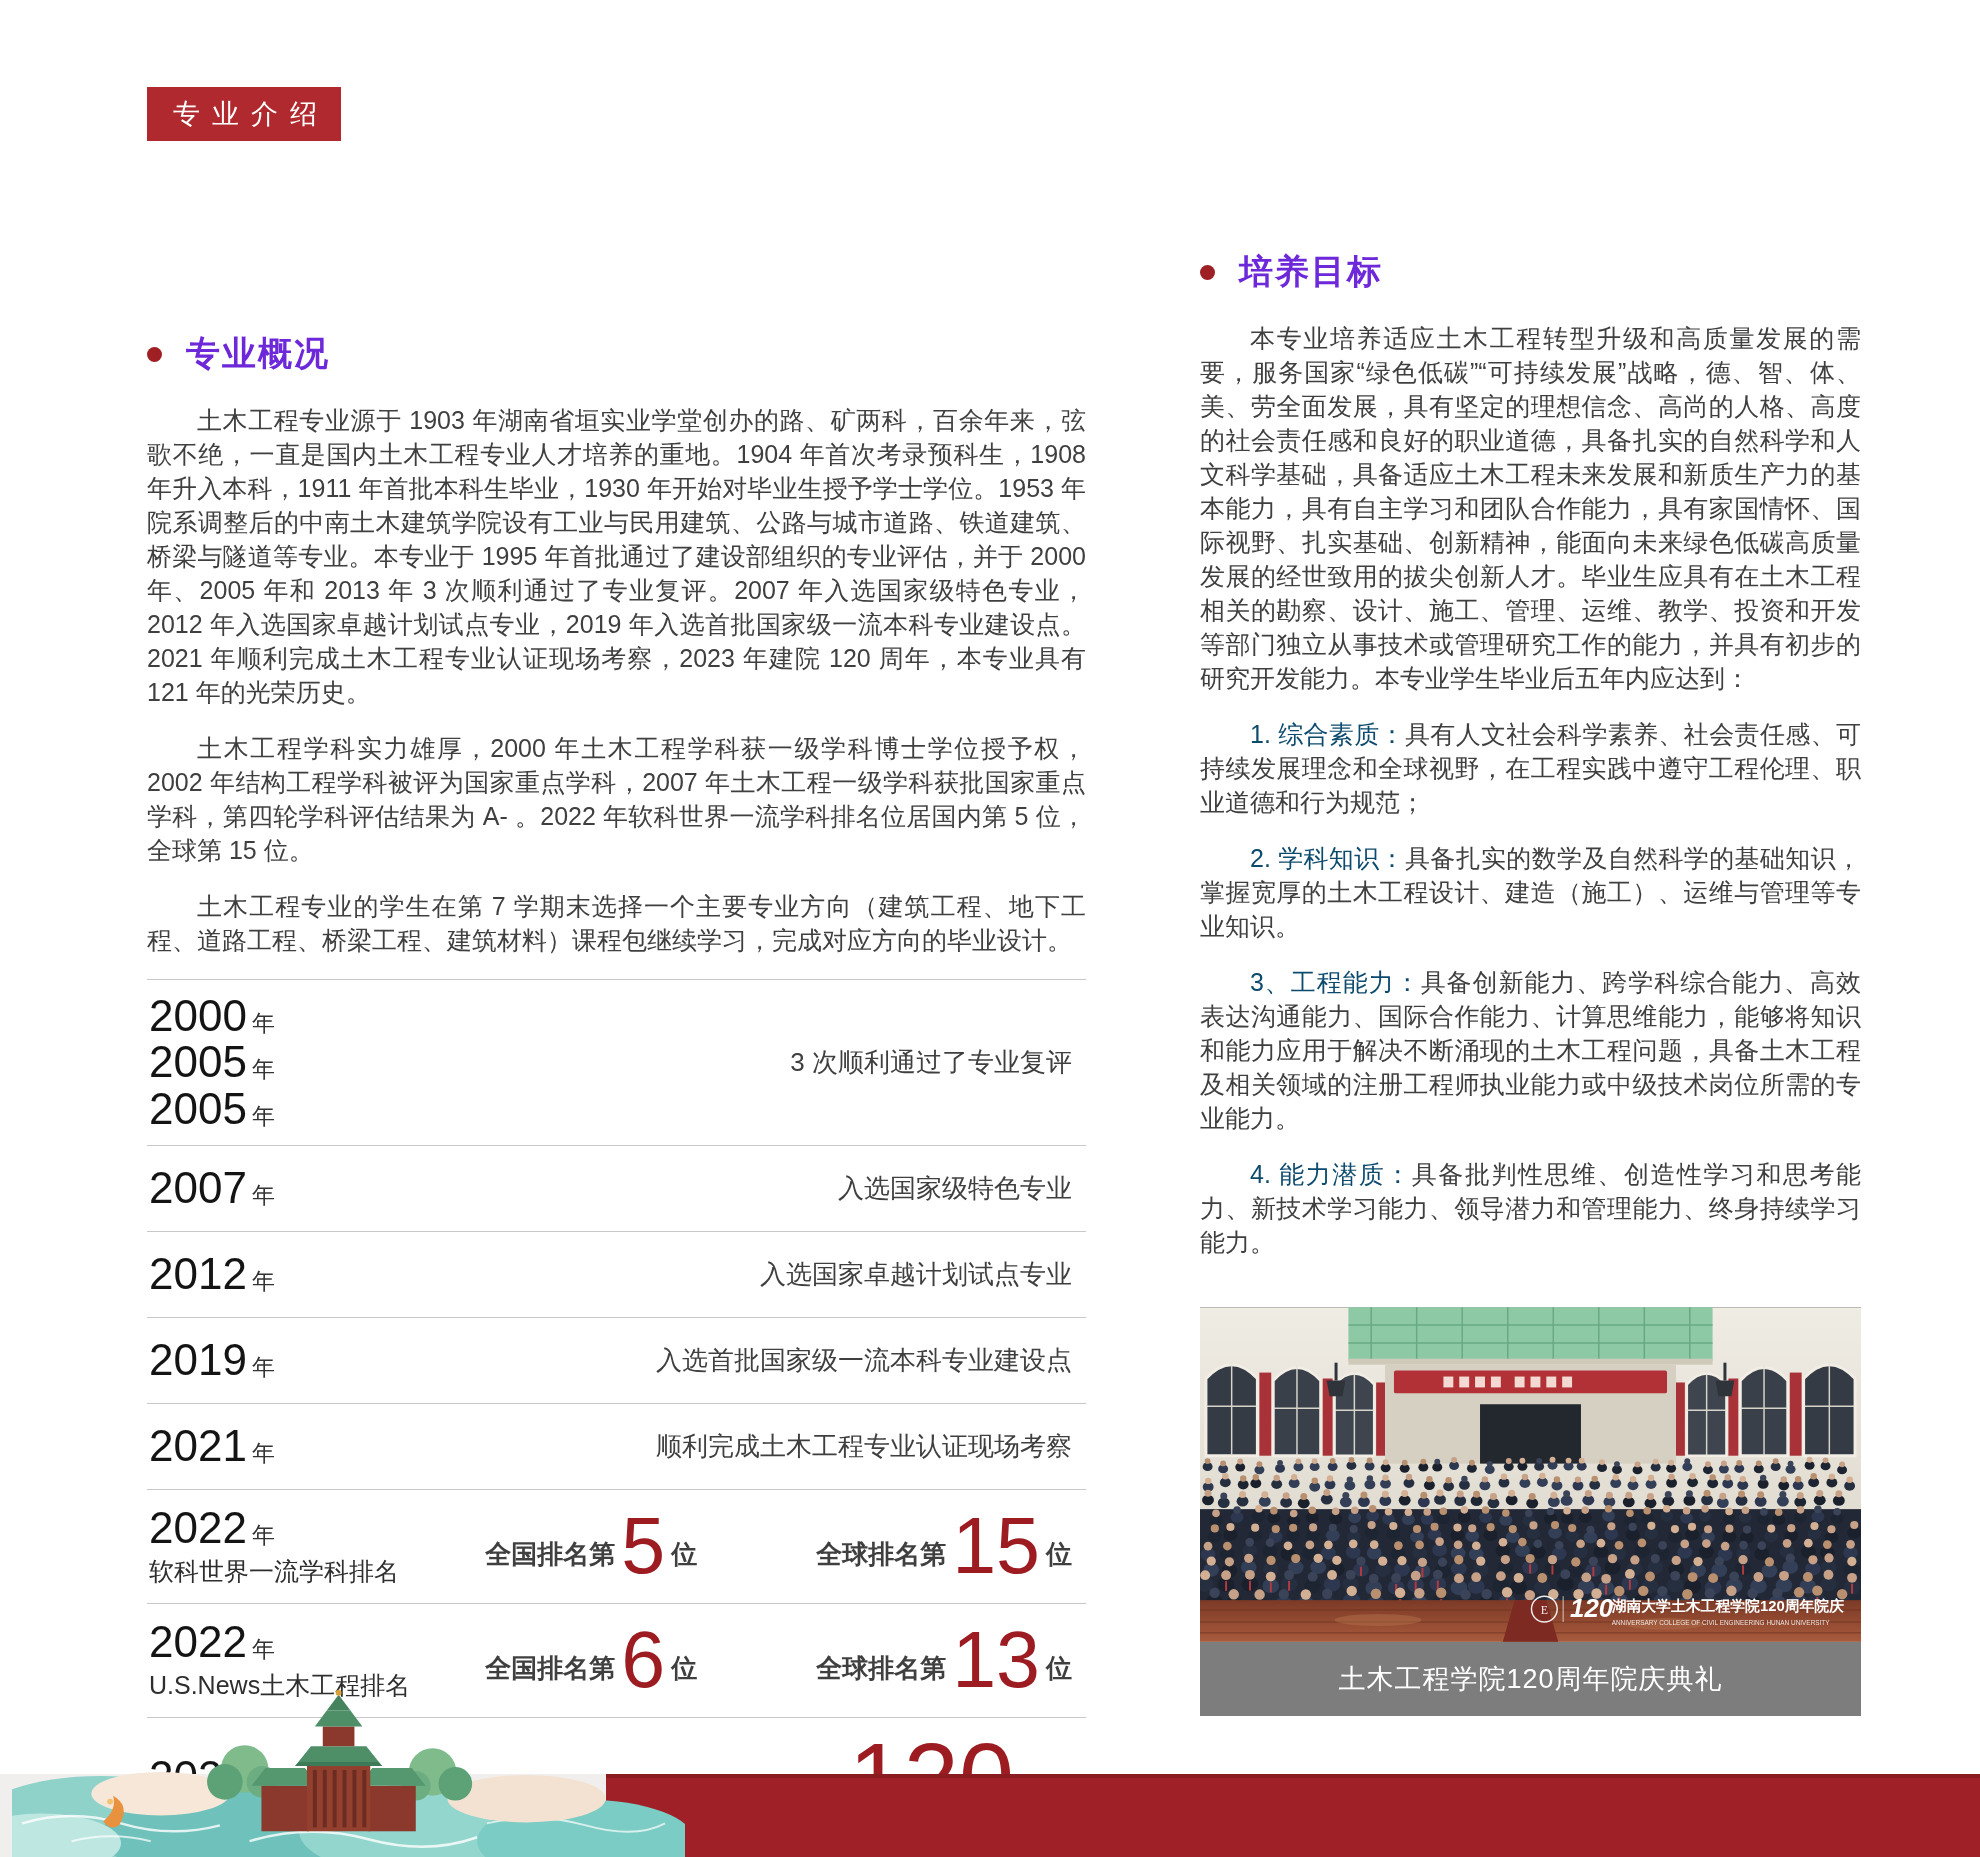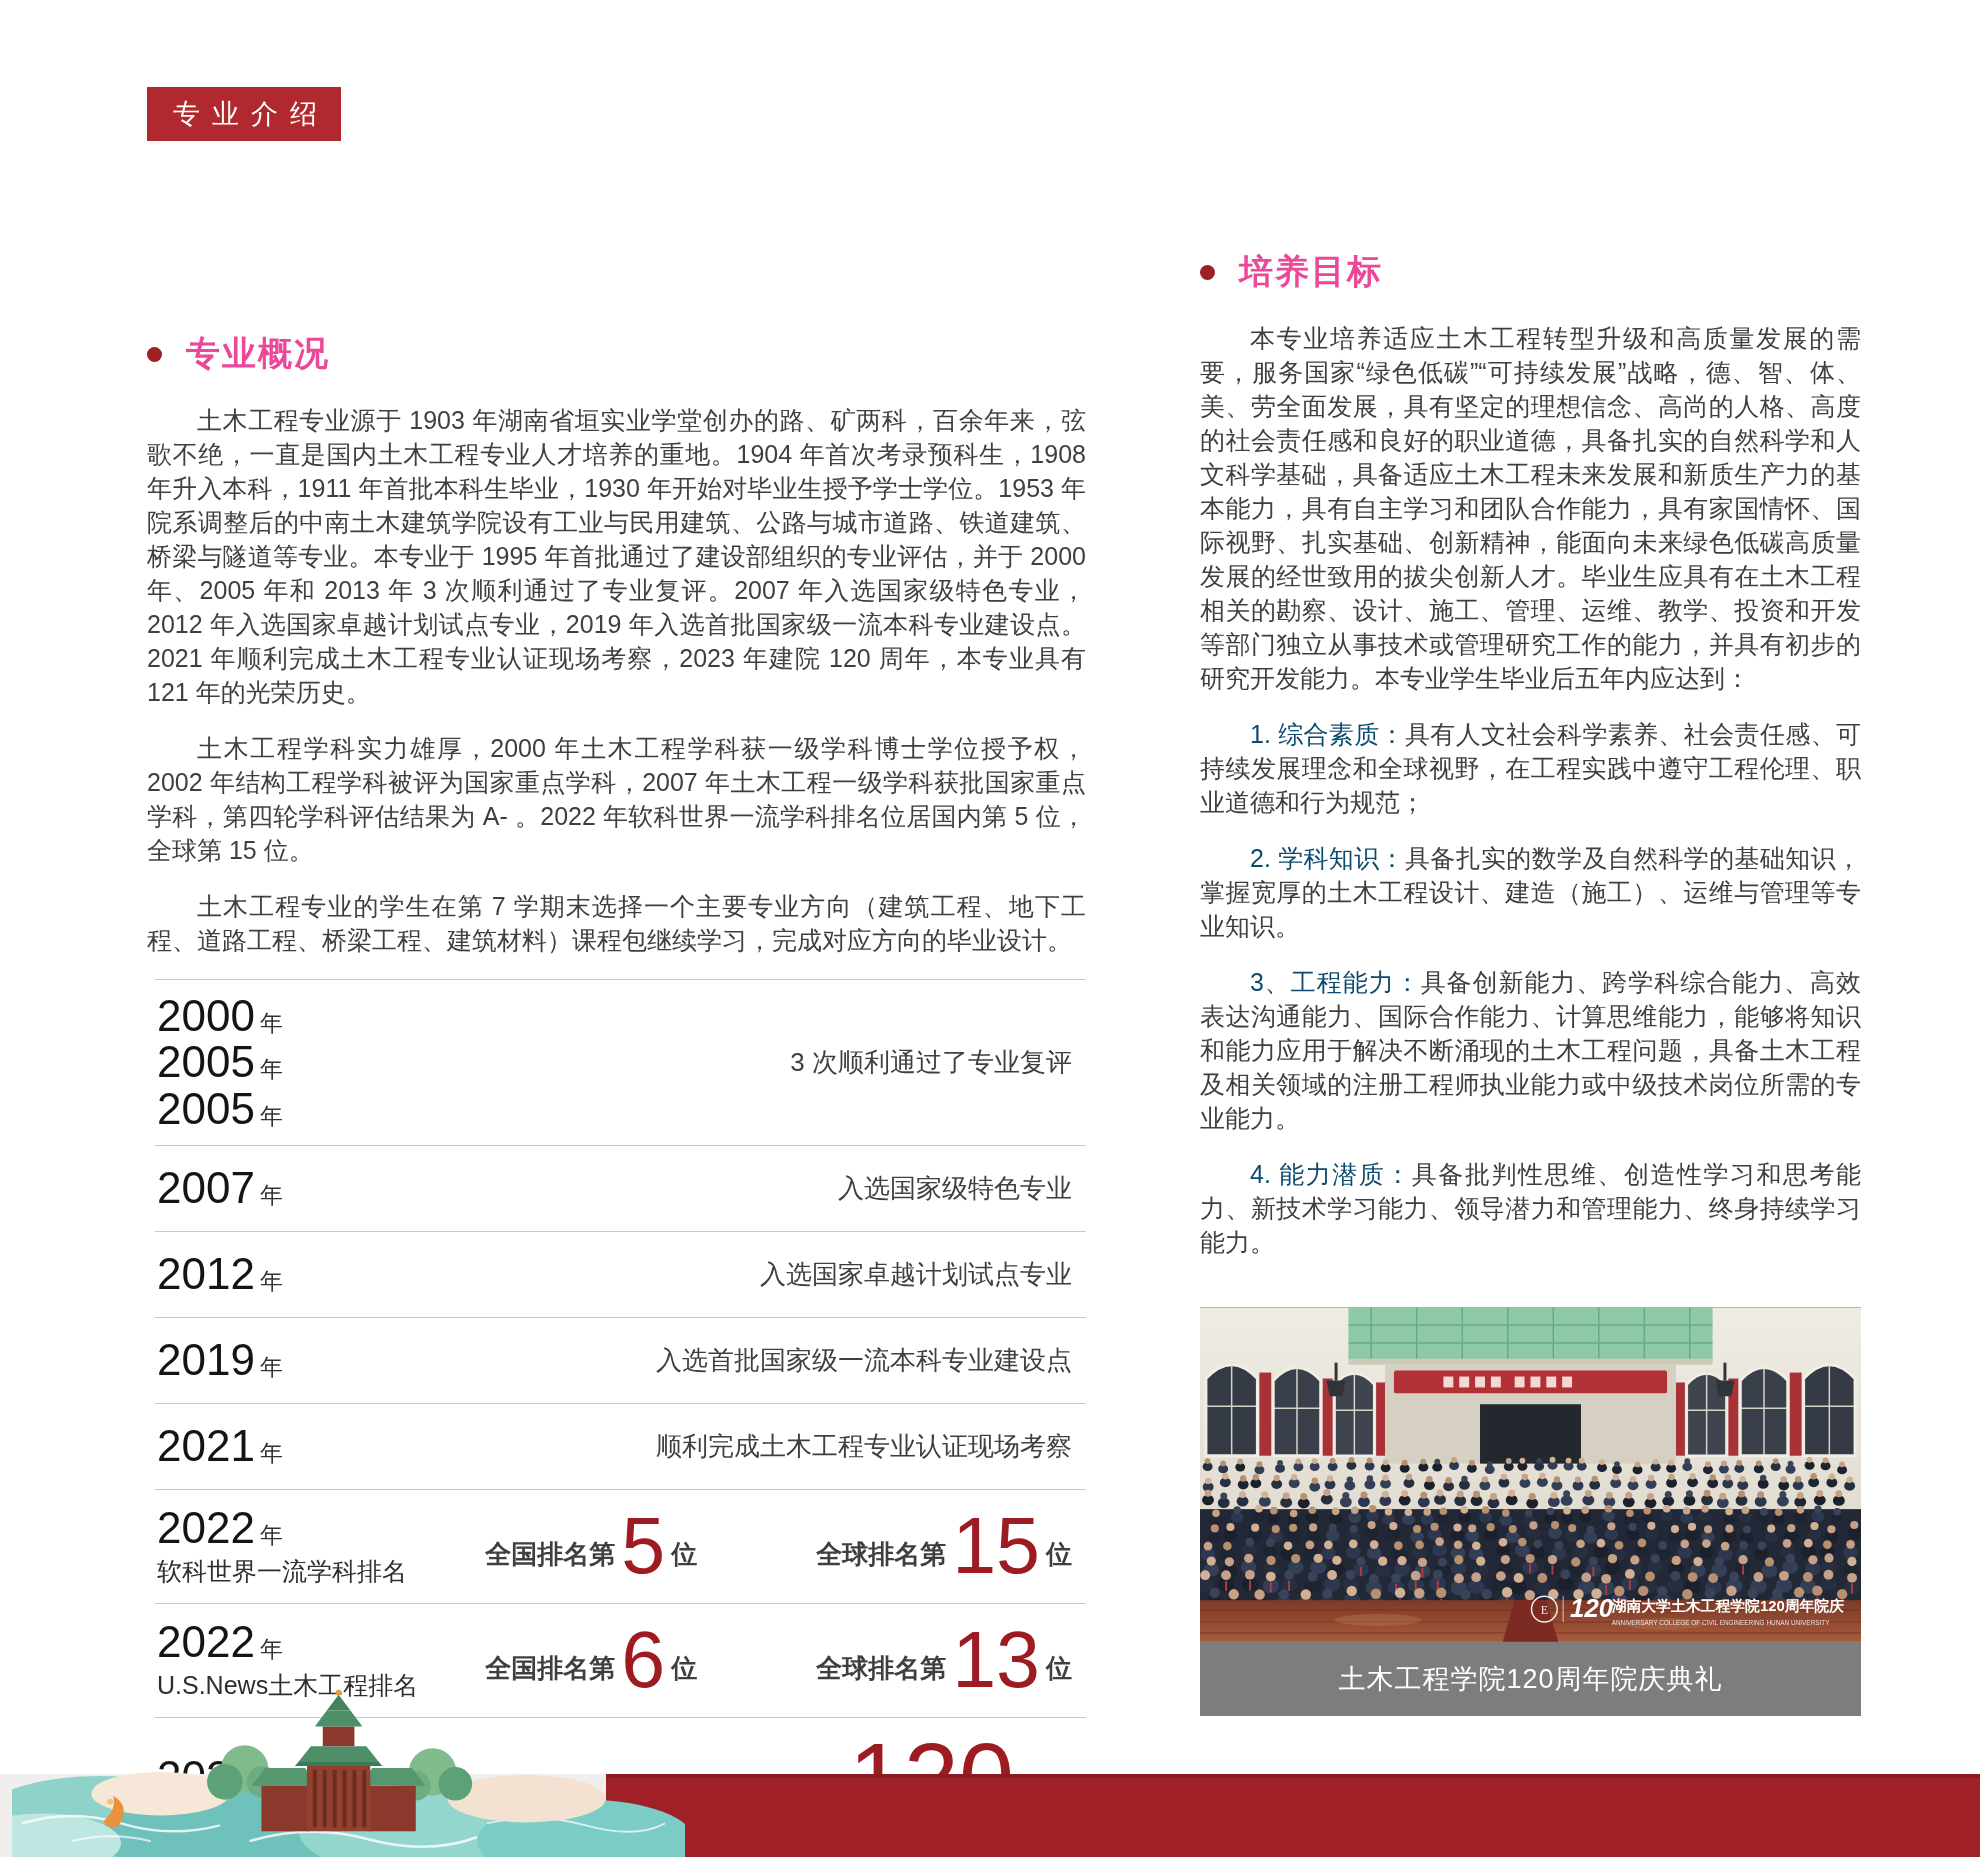--- a/index.html
+++ b/index.html
@@ -12,28 +12,28 @@
   .title-row{position:absolute;left:147px;top:156px;display:flex;align-items:center;gap:46px;}
   .title-square{width:55px;height:55px;background:#a8262b;}
   .page-title{font-size:57px;font-weight:bold;color:#262626;letter-spacing:5px;margin:0;}
 
   
   .col-left{position:absolute;left:147px;top:331px;width:939px;}
   .col-right{position:absolute;left:1200px;top:249px;width:661px;}
 
   .sec-head{display:flex;align-items:center;gap:24px;margin:0 0 26px 0;}
   .dot{width:15px;height:15px;border-radius:50%;background:#9e2025;flex:none;}
-  .sec-title{font-size:34px;color:#ec4899;font-weight:600;letter-spacing:2px;font-family:Liberation Mono, monospace;}
+  .sec-title{font-size:34px;color:#6d28d9;font-weight:600;letter-spacing:2px;font-family:Liberation Mono, monospace;}
 
   .para{font-size:25px;line-height:34px;color:#3f3f3f;text-align:justify;
         text-indent:2em;margin:0 0 22px 0;}
   .lead{color:#0c4a6e;font-weight:normal;}
 
   
-  .timeline{margin-top:14px;border-top:1px solid #c8c8c8;margin-left:8px;}
+  .timeline{margin-top:14px;border-top:1px solid #c8c8c8;}
   .tl-row{display:flex;align-items:center;justify-content:space-between;
           border-bottom:1px solid #c8c8c8;padding:8px 14px 8px 2px;min-height:69px;}
   .tl-row.years3{min-height:149px;}
   .tl-row.rank{min-height:97px;}
   .tl-row.last{min-height:103px;}
   .tl-years{display:flex;flex-direction:column;justify-content:center;}
   .yr-line{display:flex;align-items:baseline;}
   .yr{font-size:44px;font-weight:300;color:#141414;line-height:1.06;letter-spacing:0;}
   .yr-suffix{font-size:23px;color:#333;margin-left:5px;}
   .tl-sub{font-size:25px;color:#2e2e2e;margin-top:4px;}

